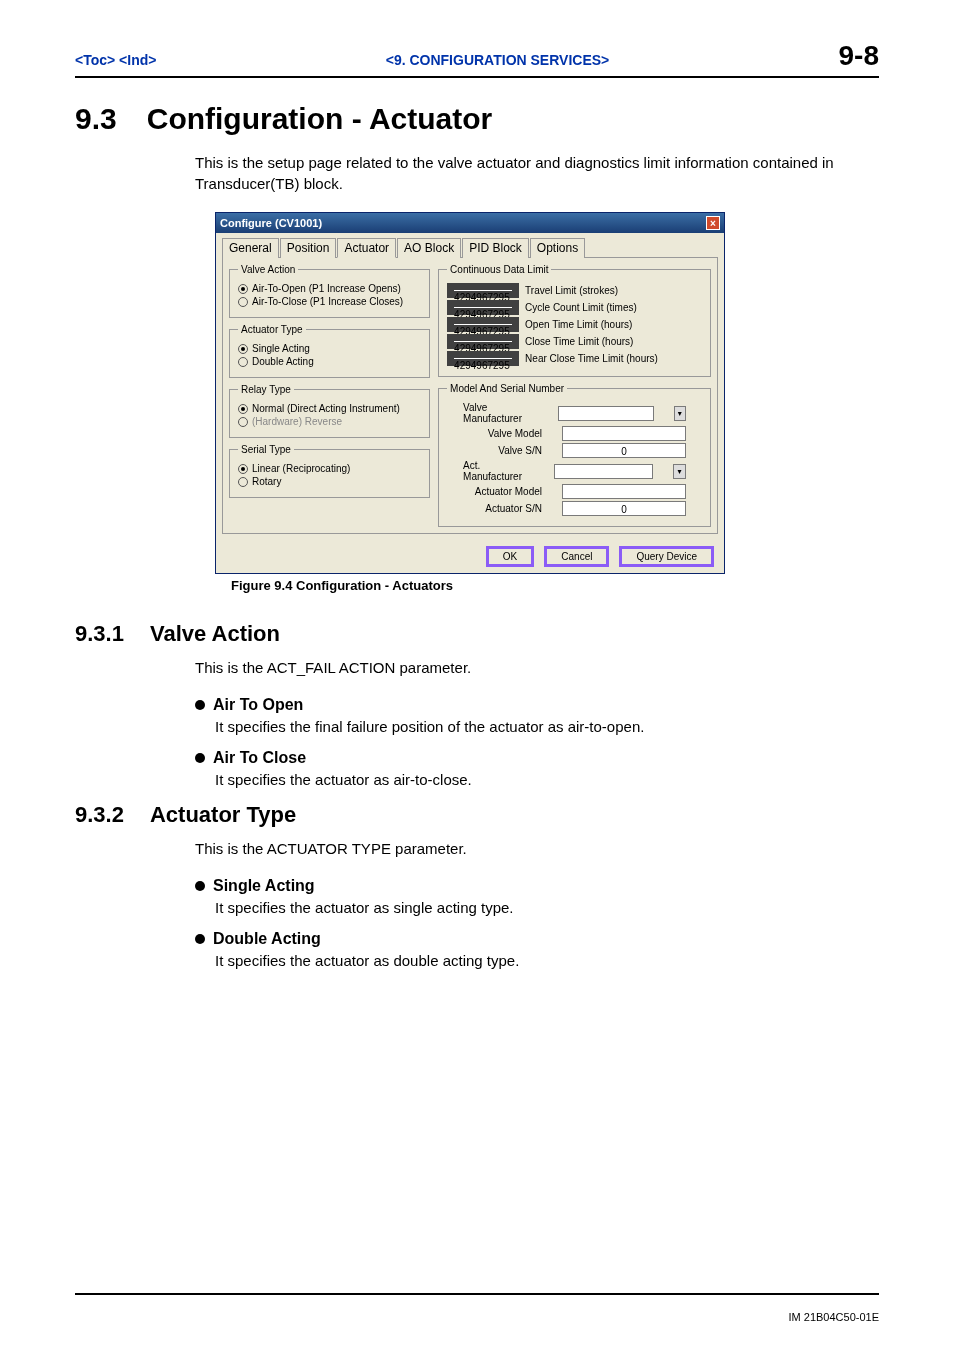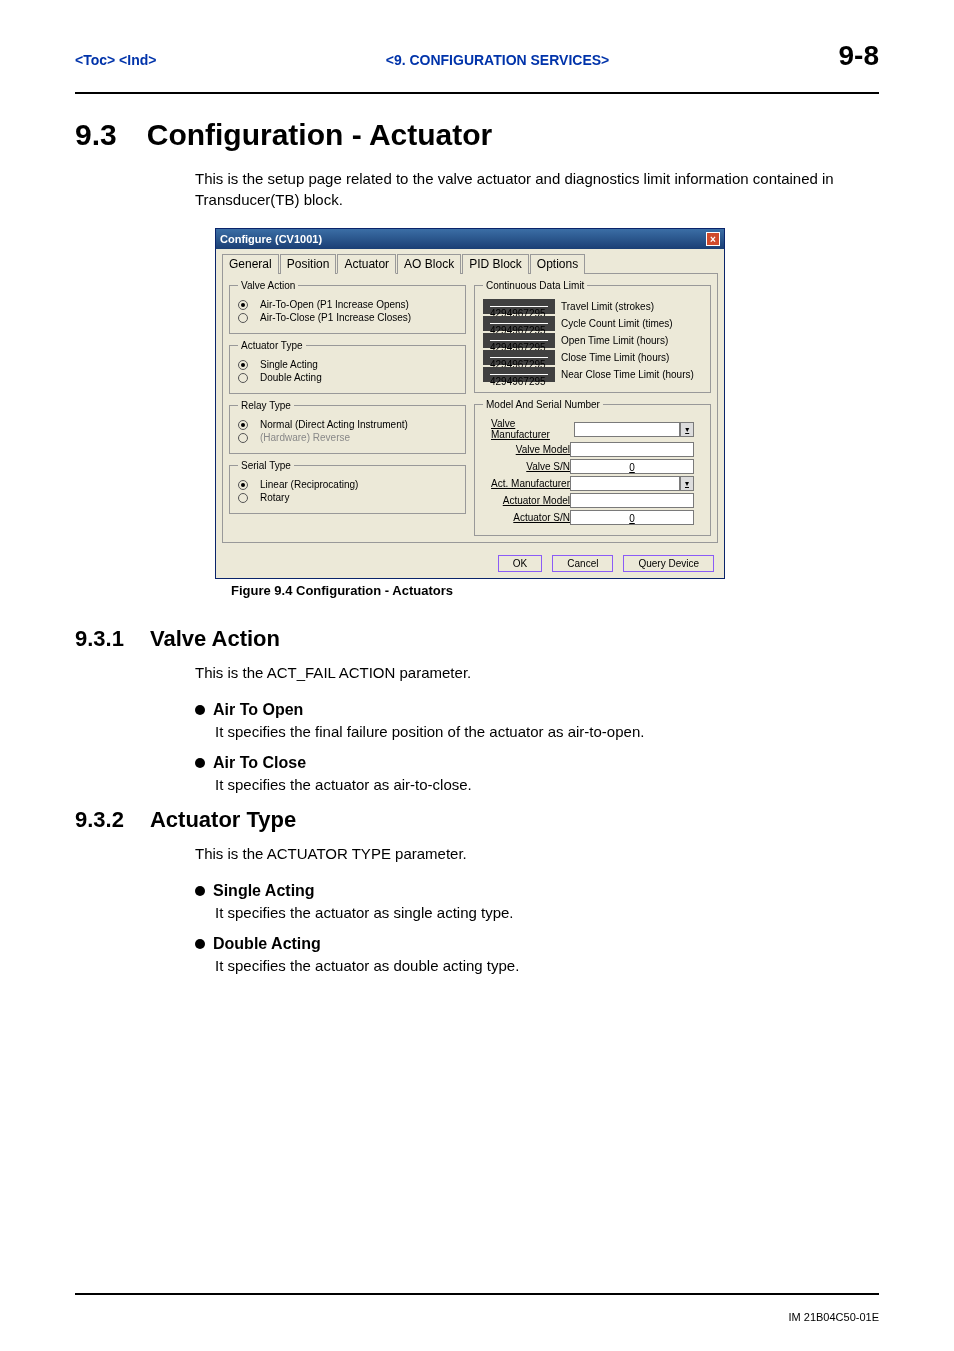--- a/index.html
+++ b/index.html
@@ -9,21 +9,21 @@
     width: 954px;
     height: 1351px;
     position: relative;
     padding: 40px 75px 30px 75px;
   }
   .header-row {
     display: flex;
     justify-content: space-between;
     align-items: baseline;
     border-bottom: 2px solid #000;
-    padding-bottom: 20px;
+    padding-bottom: 4px;
     margin-bottom: 24px;
   }
   .header-left {
     color: #0033aa;
     font-weight: bold;
     font-size: 14px;
   }
   .header-center {
     color: #0033aa;
     font-weight: bold;
@@ -101,44 +101,44 @@
     padding: 6px;
     display: flex;
     gap: 8px;
   }
   .col { flex:1; display:flex; flex-direction:column; gap:6px; }
   fieldset {
     border: 1px solid #999;
     padding: 6px 8px 8px 8px;
   }
   legend { font-size: 10px; padding: 0 3px; }
-  .radio-row { display:flex; align-items:center; gap:12px; margin:2px 0; }
+  .radio-row { display:flex; align-items:center; gap:4px; margin:2px 0; }
   .radio-dot {
     width:10px; height:10px; border:1px solid #555; border-radius:50%;
     display:inline-flex; align-items:center; justify-content:center;
   }
   .radio-dot.sel::after{ content:""; width:4px; height:4px; background:#000; border-radius:50%; }
   .disabled { color:#888; }
   .num-row { display:flex; align-items:center; gap:6px; margin:2px 0; }
   .num-input {
     border:7px solid #404040; background:#fff; width:72px; height:15px;
     font-size:10px; text-align:right; padding-right:3px; line-height:15px;
   }
-  .label-row { display:flex; align-items:center; justify-content:flex-end; gap:0; margin:2px 8px;text-decoration:underline; }
+  .label-row { display:flex; align-items:center; justify-content:flex-end; gap:20px; margin:2px 16px; }
   .text-input {
     border:1px solid #7a7a7a; background:#fff; width:110px; height:15px;
     font-size:10px; text-align:center; line-height:15px;
   }
   .dd-arrow {
     width:14px; height:15px; border:1px solid #7a7a7a; background:#ddd;
     display:inline-flex; align-items:center; justify-content:center; font-size:8px;
   }
   .btn-row { display:flex; justify-content:flex-end; gap:10px; padding:6px 10px; }
   .dlg-btn {
-    border:1px solid #8b5cf6; background:#ece9d8; padding:2px 14px; font-size:10px;
+    border:3px solid #8b5cf6; background:#ece9d8; padding:2px 14px; font-size:10px;
   }
 
   
   .sub-title {
     font-weight: bold;
     font-size: 22px;
     display:flex; gap:26px;
     margin-bottom:10px;
     margin-top:20px;
   }

